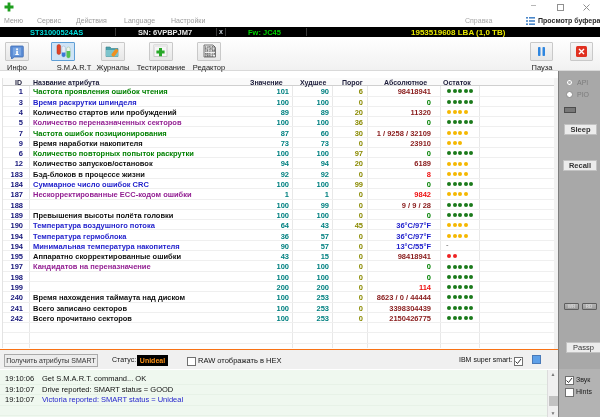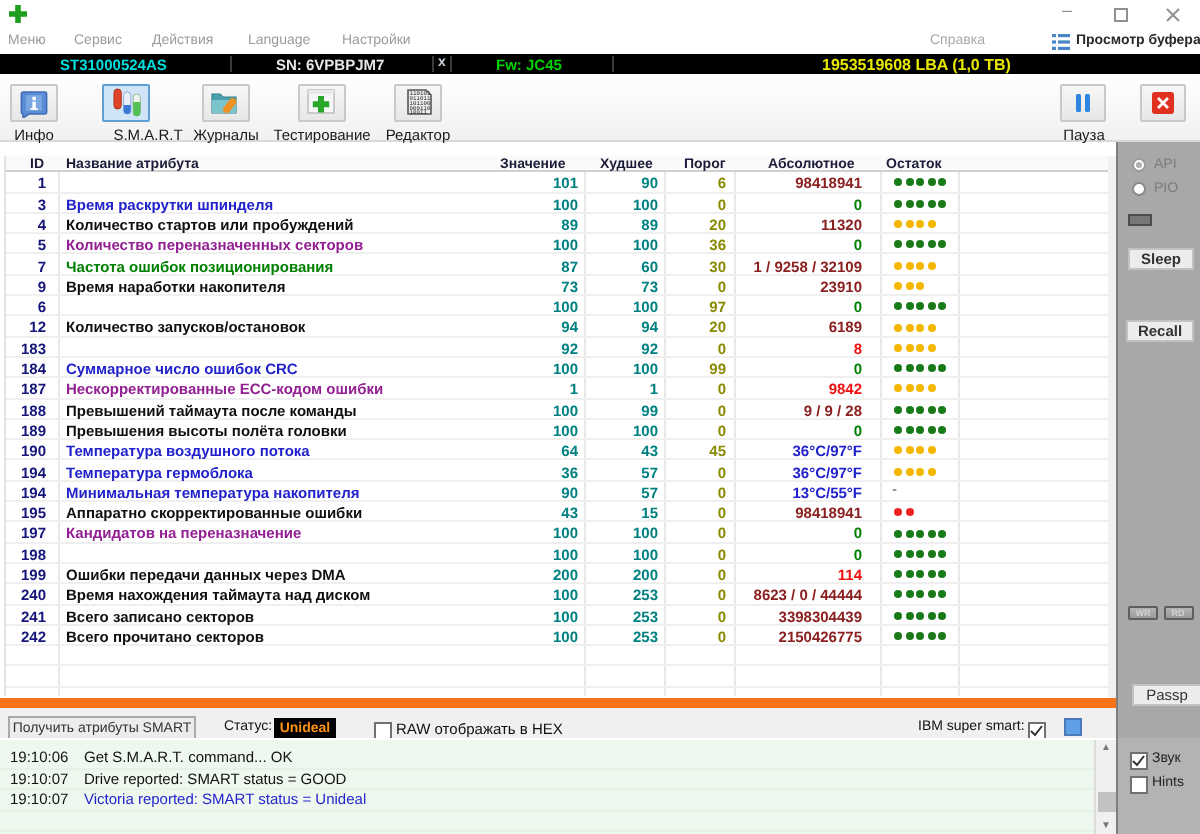--- a/index.html
+++ b/index.html
@@ -41,21 +41,21 @@
 .c-thr { left:330px; width:30px; }
 .c-raw { left:340px; width:88px; }
 .tr i { position:absolute; top:3.2px; width:4px; height:4px; border-radius:50%; }
 .vline { position:absolute; top:0; bottom:0; width:1px; background:#e8e8e8; }
 
 
 #rpanel { left:558px; top:71px; width:42px; height:298px; background:#a8a8a8; border-left:1px solid #7e7e7e; }
 .panelbtn { position:absolute; background:#ececec; border:1px solid #c2c2c2; font-size:7.5px; font-weight:700; color:#333; text-align:center; }
 
 
-#statusbar { left:0; top:349px; width:558px; height:20px; background:#f0f0f0; border-top:5px solid #f97316; font-size:7.5px; white-space:nowrap; }
+#statusbar { left:0; top:349px; width:558px; height:20px; background:#f0f0f0; border-top:1px solid #f97316; font-size:7.5px; white-space:nowrap; }
 
 
 #log { left:0; top:369px; width:558px; height:48px; background:#eff8ef; border-top:1px solid #fff; font-size:7.5px; }
 .logline { position:absolute; left:0; width:540px; }
 .lt { position:absolute; left:5px; color:#111; }
 .lm { position:absolute; left:42px; color:#111; }
 
 
 #logsb { position:absolute; left:547px; top:0; width:11px; height:48px; background:#f0f0f0; border-left:1px solid #dcdcdc; }
 .sbarrow { position:absolute; left:0px; width:10px; text-align:center; font-size:5px; color:#777; }
@@ -194,20 +194,21 @@
     <span style="left:12px">ID</span>
     <span style="left:30px">Название атрибута</span>
     <span style="left:247px">Значение</span>
     <span style="left:297px">Худшее</span>
     <span style="left:339px">Порог</span>
     <span style="left:381px">Абсолютное</span>
     <span style="left:440px">Остаток</span>
   </div>
 <div class="tr" style="top:8.30px">
       <span class="c-id">1</span>
+      <span class="c-name" style="color:#008000">Частота проявления ошибок чтения</span>
       <span class="num c-val" style="color:#008080">101</span>
       <span class="num c-wor" style="color:#008080">90</span>
       <span class="num c-thr" style="color:#8a8a00">6</span>
       <span class="num c-raw" style="color:#8b2020">98418941</span>
       <i style="left:444.0px;background:#1a7a1a"></i>
       <i style="left:449.5px;background:#1a7a1a"></i>
       <i style="left:455.0px;background:#1a7a1a"></i>
       <i style="left:460.5px;background:#1a7a1a"></i>
       <i style="left:466.0px;background:#1a7a1a"></i>
     </div>
@@ -267,20 +268,21 @@
       <span class="num c-val" style="color:#008080">73</span>
       <span class="num c-wor" style="color:#008080">73</span>
       <span class="num c-thr" style="color:#8a8a00">0</span>
       <span class="num c-raw" style="color:#8b2020">23910</span>
       <i style="left:444.0px;background:#f5b800"></i>
       <i style="left:449.5px;background:#f5b800"></i>
       <i style="left:455.0px;background:#f5b800"></i>
     </div>
 <div class="tr" style="top:70.10px">
       <span class="c-id">6</span>
+      <span class="c-name" style="color:#008000">Количество повторных попыток раскрутки</span>
       <span class="num c-val" style="color:#008080">100</span>
       <span class="num c-wor" style="color:#008080">100</span>
       <span class="num c-thr" style="color:#8a8a00">97</span>
       <span class="num c-raw" style="color:#008000">0</span>
       <i style="left:444.0px;background:#1a7a1a"></i>
       <i style="left:449.5px;background:#1a7a1a"></i>
       <i style="left:455.0px;background:#1a7a1a"></i>
       <i style="left:460.5px;background:#1a7a1a"></i>
       <i style="left:466.0px;background:#1a7a1a"></i>
     </div>
@@ -291,20 +293,21 @@
       <span class="num c-wor" style="color:#008080">94</span>
       <span class="num c-thr" style="color:#8a8a00">20</span>
       <span class="num c-raw" style="color:#8b2020">6189</span>
       <i style="left:444.0px;background:#f5b800"></i>
       <i style="left:449.5px;background:#f5b800"></i>
       <i style="left:455.0px;background:#f5b800"></i>
       <i style="left:460.5px;background:#f5b800"></i>
     </div>
 <div class="tr" style="top:90.70px">
       <span class="c-id">183</span>
+      <span class="c-name" style="color:#101010">Бэд-блоков в процессе жизни</span>
       <span class="num c-val" style="color:#008080">92</span>
       <span class="num c-wor" style="color:#008080">92</span>
       <span class="num c-thr" style="color:#8a8a00">0</span>
       <span class="num c-raw" style="color:#ee1010">8</span>
       <i style="left:444.0px;background:#f5b800"></i>
       <i style="left:449.5px;background:#f5b800"></i>
       <i style="left:455.0px;background:#f5b800"></i>
       <i style="left:460.5px;background:#f5b800"></i>
     </div>
 <div class="tr" style="top:101.00px">
@@ -327,21 +330,20 @@
       <span class="num c-wor" style="color:#008080">1</span>
       <span class="num c-thr" style="color:#8a8a00">0</span>
       <span class="num c-raw" style="color:#ee1010">9842</span>
       <i style="left:444.0px;background:#f5b800"></i>
       <i style="left:449.5px;background:#f5b800"></i>
       <i style="left:455.0px;background:#f5b800"></i>
       <i style="left:460.5px;background:#f5b800"></i>
     </div>
 <div class="tr" style="top:121.60px">
       <span class="c-id">188</span>
-      <span class="c-name" style="color:#101010">Превышений таймаута после команды</span>
       <span class="num c-val" style="color:#008080">100</span>
       <span class="num c-wor" style="color:#008080">99</span>
       <span class="num c-thr" style="color:#8a8a00">0</span>
       <span class="num c-raw" style="color:#8b2020">9 / 9 / 28</span>
       <i style="left:444.0px;background:#1a7a1a"></i>
       <i style="left:449.5px;background:#1a7a1a"></i>
       <i style="left:455.0px;background:#1a7a1a"></i>
       <i style="left:460.5px;background:#1a7a1a"></i>
       <i style="left:466.0px;background:#1a7a1a"></i>
     </div>
@@ -421,21 +423,20 @@
       <span class="num c-thr" style="color:#8a8a00">0</span>
       <span class="num c-raw" style="color:#008000">0</span>
       <i style="left:444.0px;background:#1a7a1a"></i>
       <i style="left:449.5px;background:#1a7a1a"></i>
       <i style="left:455.0px;background:#1a7a1a"></i>
       <i style="left:460.5px;background:#1a7a1a"></i>
       <i style="left:466.0px;background:#1a7a1a"></i>
     </div>
 <div class="tr" style="top:204.00px">
       <span class="c-id">199</span>
-      <span class="c-name" style="color:#101010">Ошибки передачи данных через DMA</span>
       <span class="num c-val" style="color:#008080">200</span>
       <span class="num c-wor" style="color:#008080">200</span>
       <span class="num c-thr" style="color:#8a8a00">0</span>
       <span class="num c-raw" style="color:#ee1010">114</span>
       <i style="left:444.0px;background:#1a7a1a"></i>
       <i style="left:449.5px;background:#1a7a1a"></i>
       <i style="left:455.0px;background:#1a7a1a"></i>
       <i style="left:460.5px;background:#1a7a1a"></i>
       <i style="left:466.0px;background:#1a7a1a"></i>
     </div>

